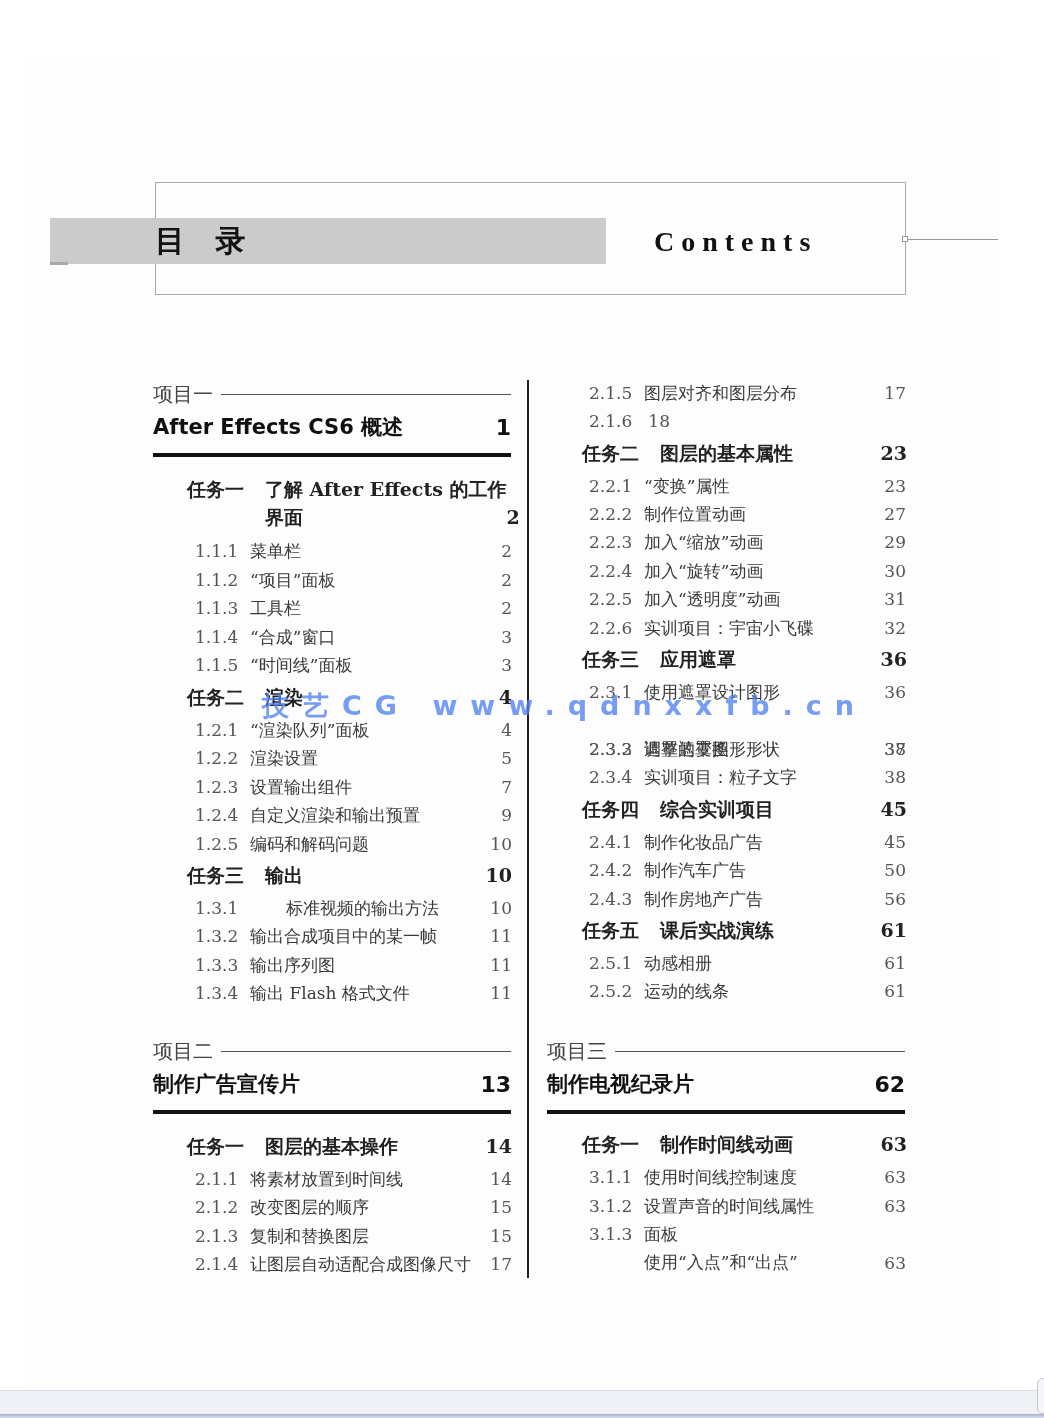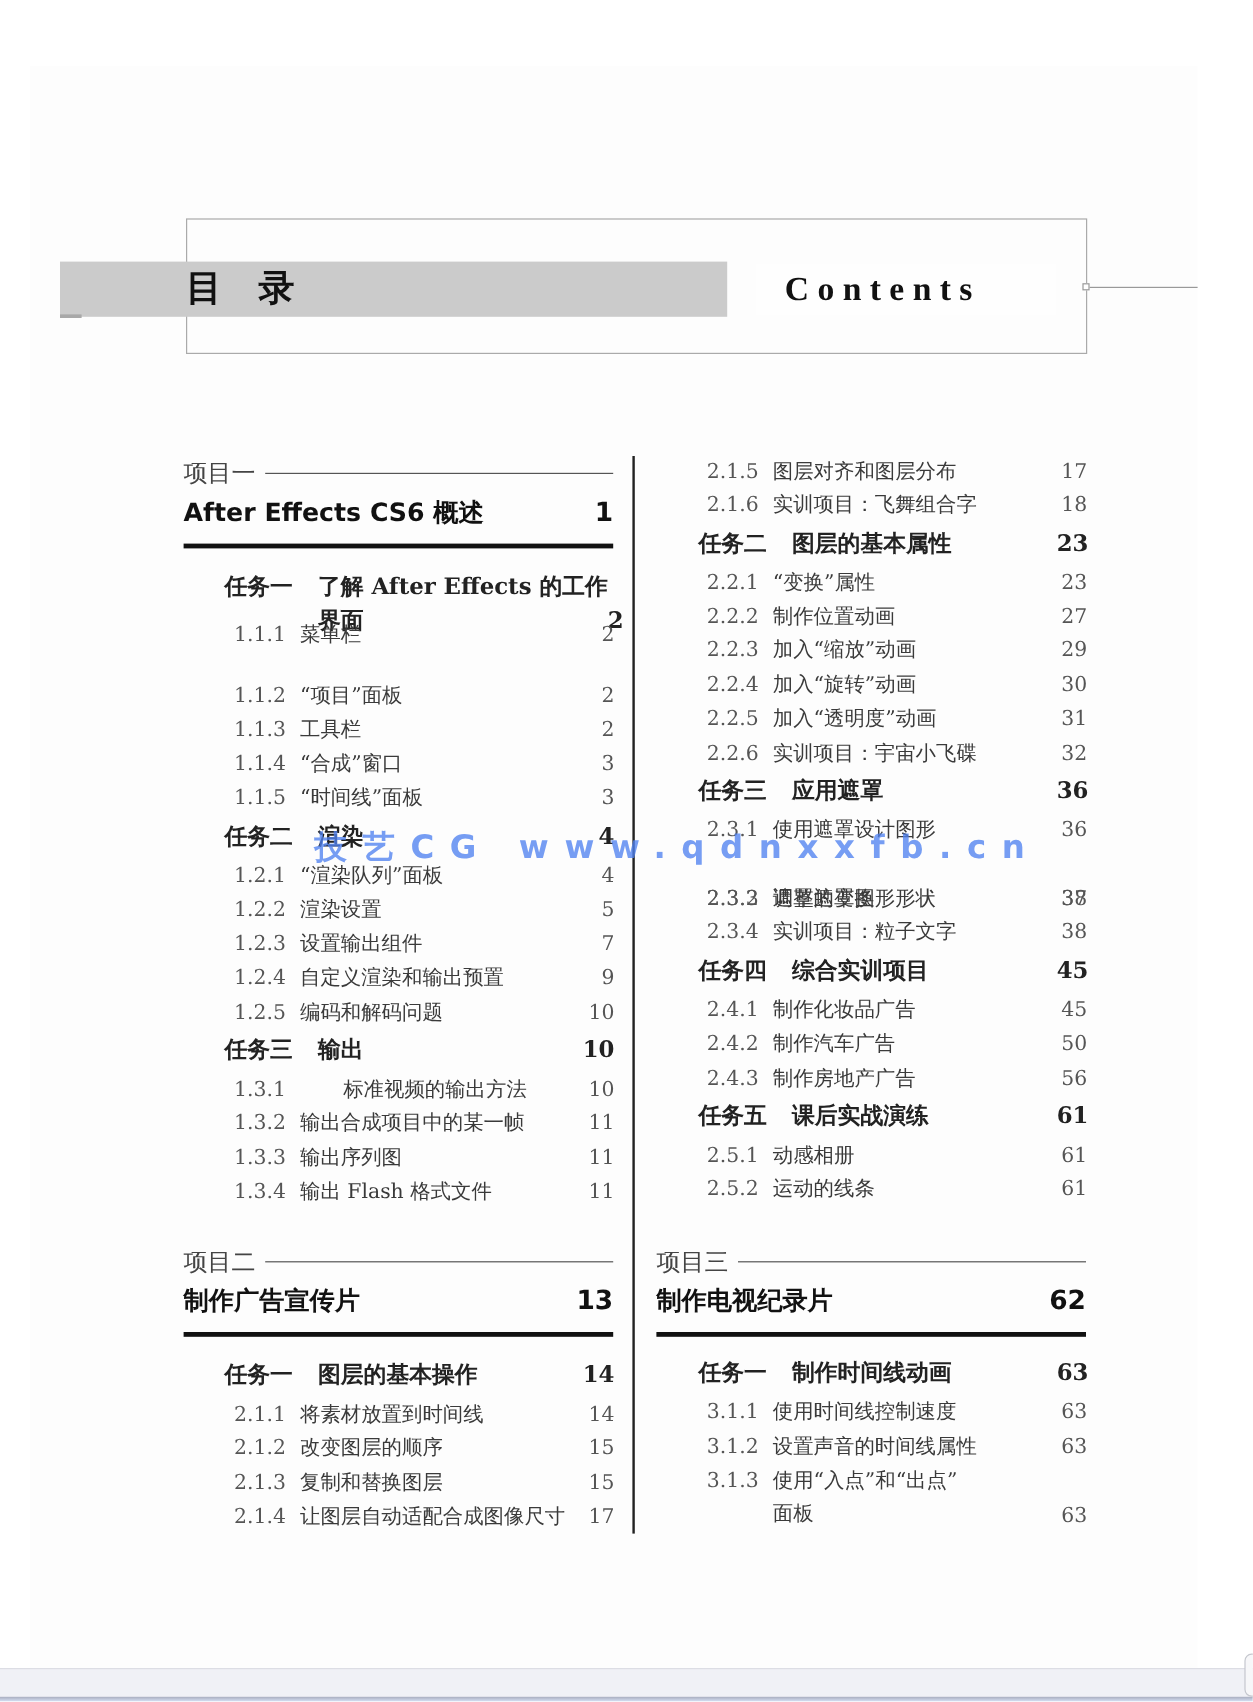--- a/index.html
+++ b/index.html
@@ -71,21 +71,21 @@
 <div class="task" style="left:187px;top:475px;height:56px;">
   <div class="tname">
     <span class="tlabel">任务一</span>
     <div>
       <div class="ttext">了解 After Effects 的工作</div>
       <div class="ttext">界面</div>
     </div>
   </div>
   <span class="tpage" style="align-self:flex-end;">2</span>
 </div>
-<div class="sub" style="left:195px;top:515px;">
+<div class="sub" style="left:195px;top:537px;">
     <span class="snum">1.1.1</span>
     <span class="stext">菜单栏</span>
     <span class="spage">2</span>
   </div>
 <div class="sub" style="left:195px;top:566px;">
     <span class="snum">1.1.2</span>
     <span class="stext">“项目”面板</span>
     <span class="spage">2</span>
   </div>
 <div class="sub" style="left:195px;top:594px;">
@@ -205,21 +205,20 @@
     <span class="spage">17</span>
   </div>
 
 <div class="sub" style="left:589px;top:379px;">
     <span class="snum">2.1.5</span>
     <span class="stext">图层对齐和图层分布</span>
     <span class="spage">17</span>
   </div>
 <div class="sub" style="left:589px;top:407px;">
     <span class="snum">2.1.6</span>
-    <span class="stext">实训项目：飞舞组合字</span>
     <span class="spage">18</span>
   </div>
 
 <div class="task" style="left:582px;top:439px;">
     <div class="tname">
       <span class="tlabel">任务二</span>
       <span class="ttext">图层的基本属性</span>
     </div>
     <span class="tpage">23</span>
   </div>
@@ -348,22 +347,22 @@
     <span class="spage">63</span>
   </div>
 <div class="sub" style="left:589px;top:1192px;">
     <span class="snum">3.1.2</span>
     <span class="stext">设置声音的时间线属性</span>
     <span class="spage">63</span>
   </div>
 <div class="sub" style="left:589px;top:1220px;height:57px;">
   <span class="snum">3.1.3</span>
   <div class="stext">
+    <div>面板</div>
     <div>使用“入点”和“出点”</div>
-    <div>面板</div>
   </div>
   <span class="spage" style="align-self:flex-end;">63</span>
 </div>
 
 <div class="watermark">技艺CG www.qdnxxfb.cn</div>
 
 <div class="bottom-bar"></div>
 <div class="bottom-edge"></div>
 <div class="bottom-tab"></div>
 

